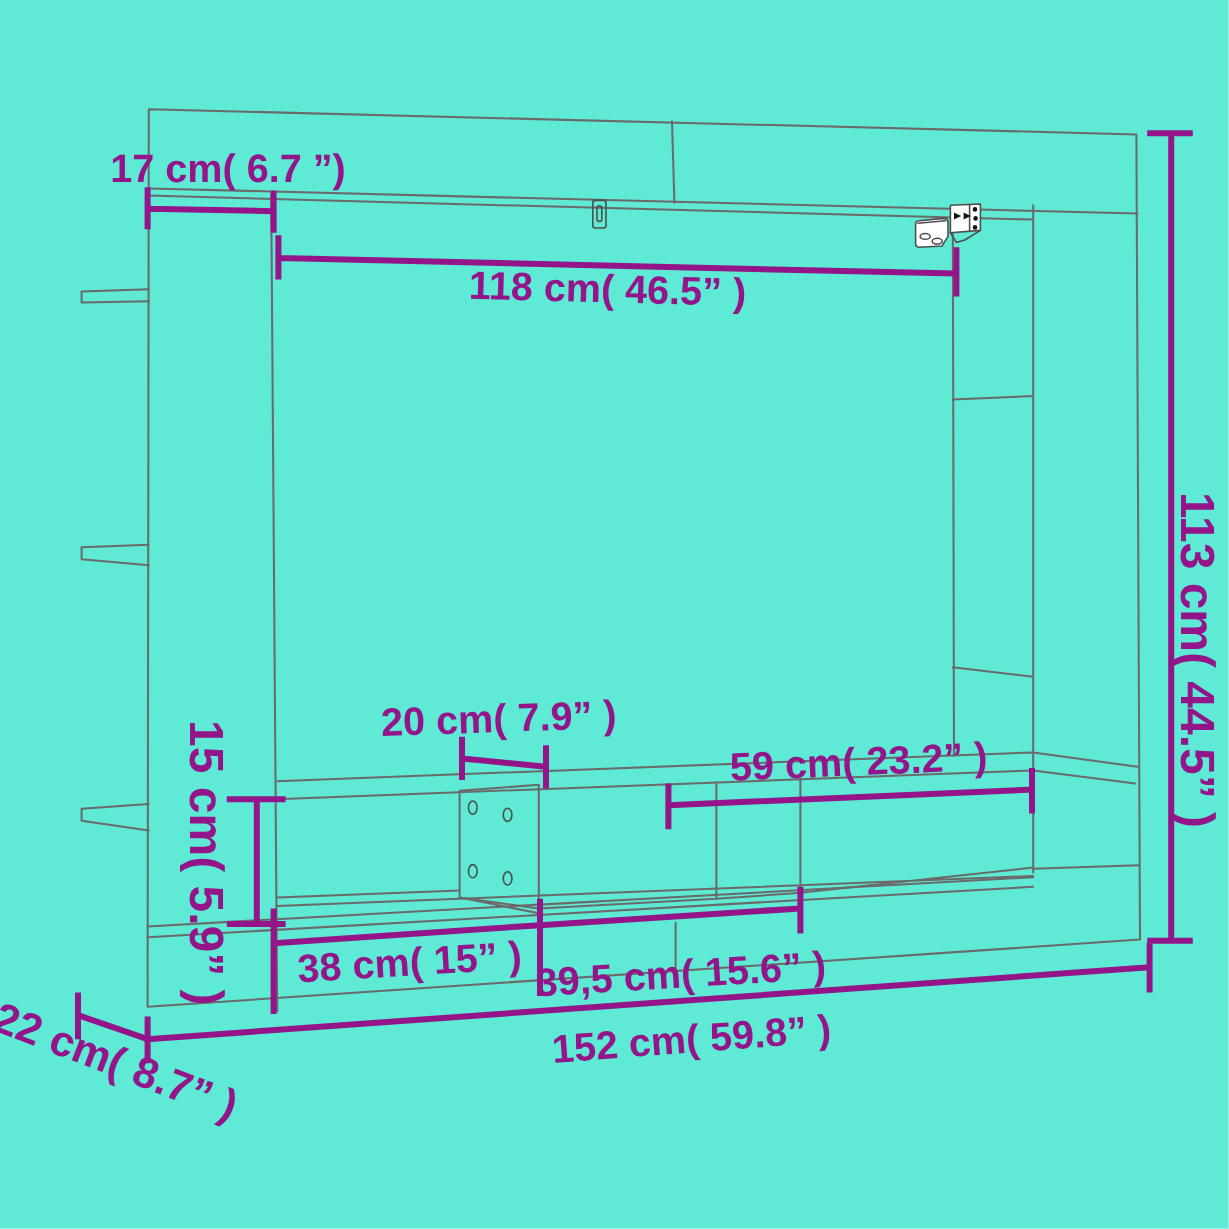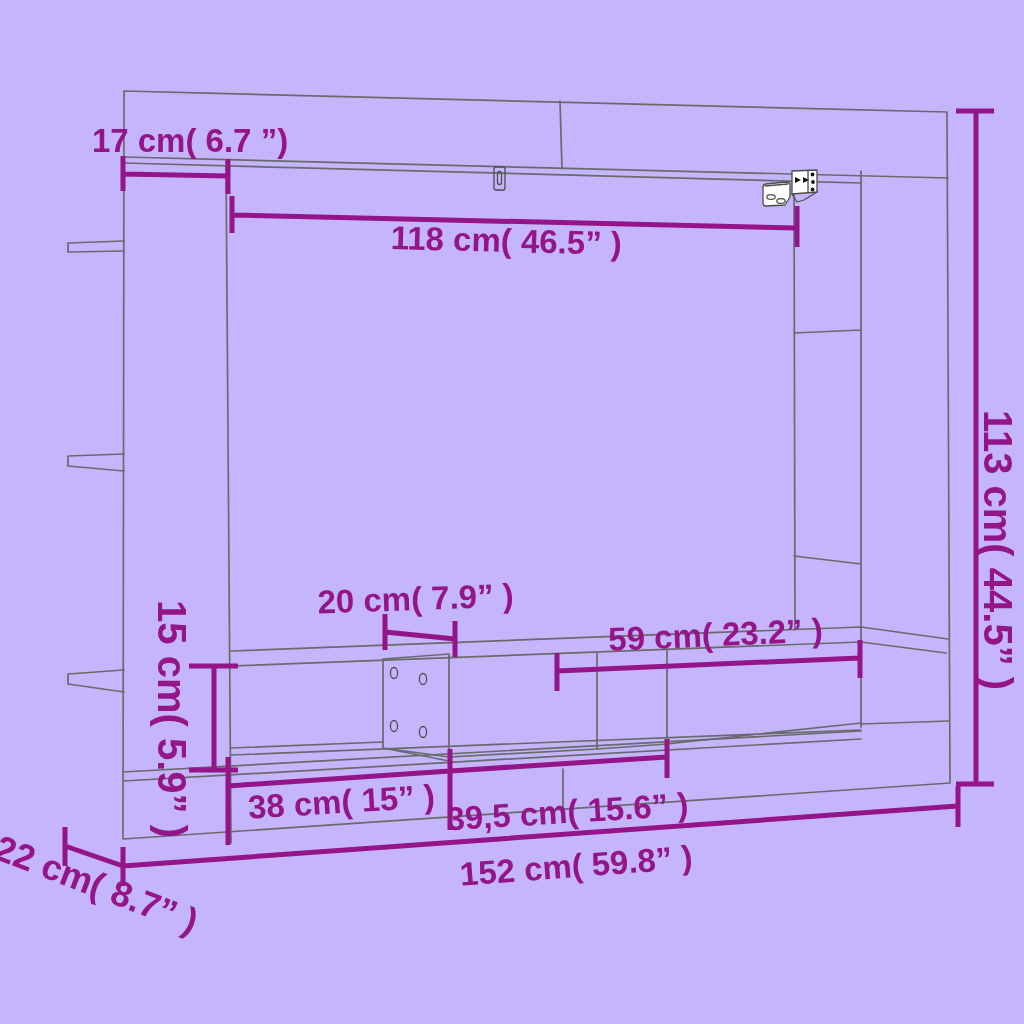--- a/index.html
+++ b/index.html
@@ -1,19 +1,19 @@
 <!DOCTYPE html>
 <html style="--accent: #94148a; --line: #6a6a6a;"><head>
 <meta charset="utf-8">
 <style>
   html, body { margin: 0; padding: 0; background: #ffffff; }
   .stage {
     position: relative;
     width: 1024px; height: 1024px;
-    background: #c4b5fd;
+    background: #5eead4;
     overflow: hidden;
     font-family: "Liberation Sans", sans-serif;
   }
   svg { display: block; }
   
   .lines path, .lines rect, .lines ellipse {
     fill: none;
     stroke: var(--line, #6a6a6a);
     stroke-width: 1.7;
     stroke-linejoin: round;

